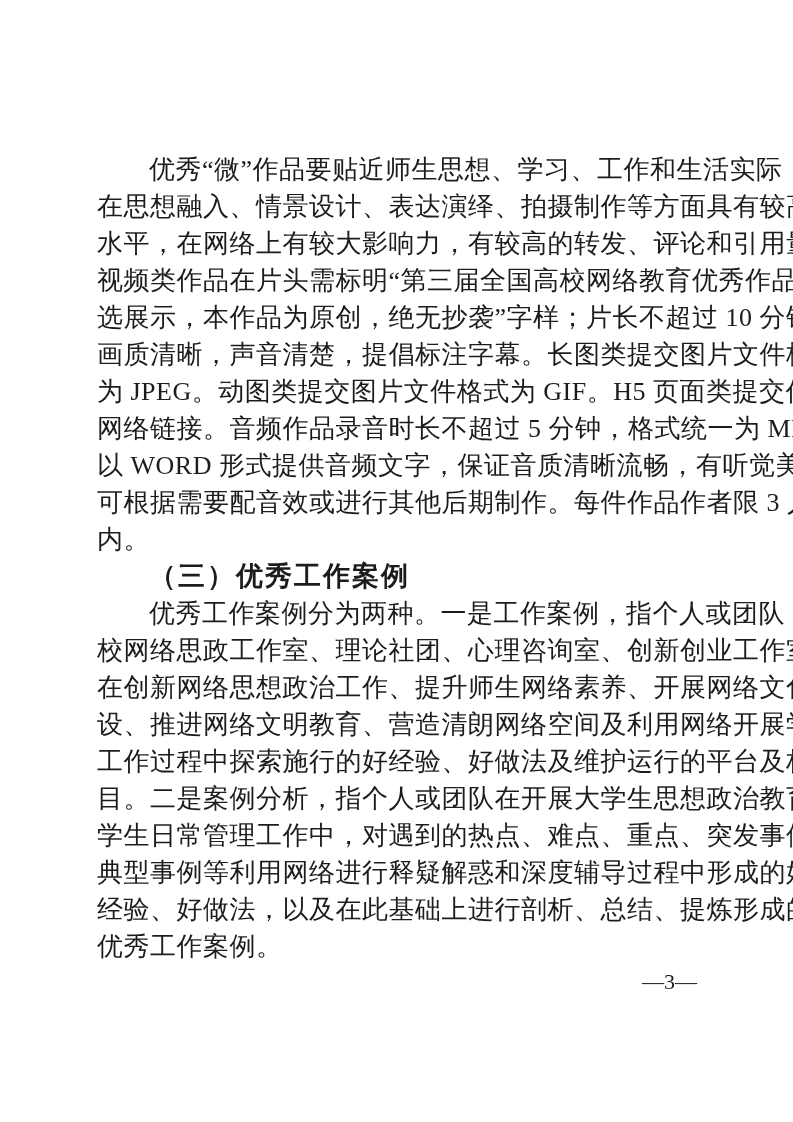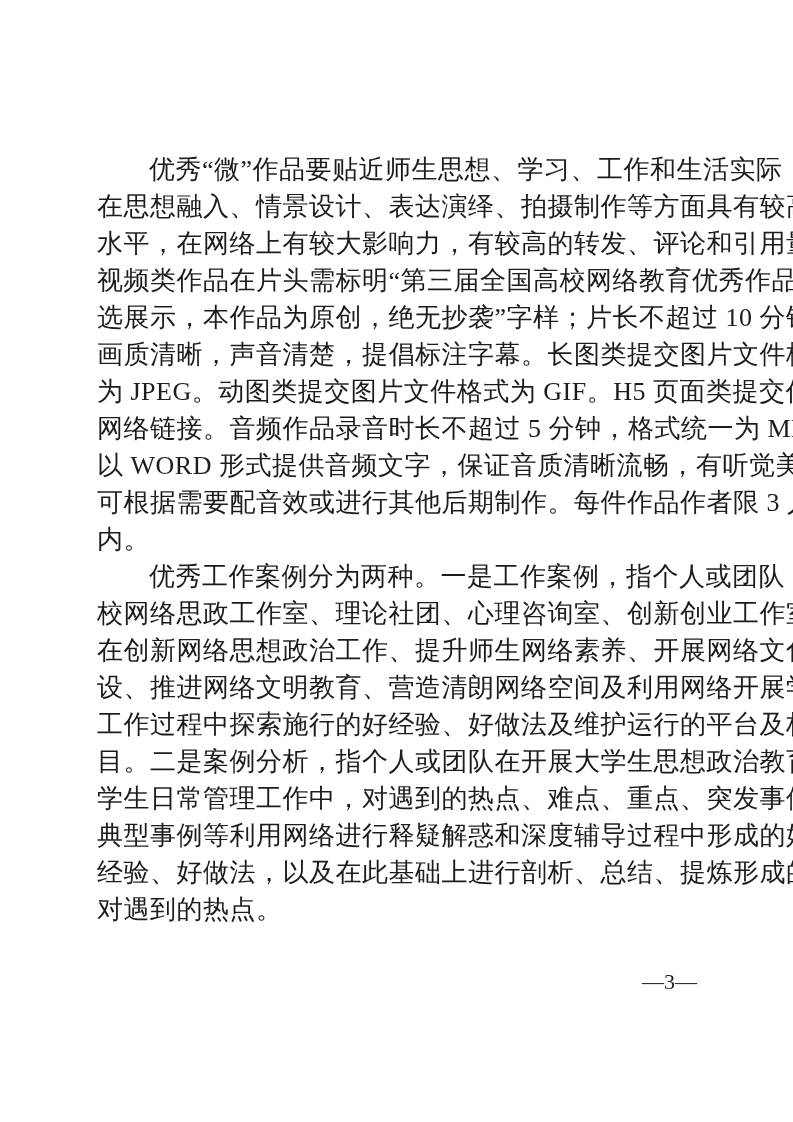--- a/index.html
+++ b/index.html
@@ -67,28 +67,29 @@
     <div class="line">水平，在网络上有较大影响力，有较高的转发、评论和引用量。</div>
     <div class="line">视频类作品在片头需标明“第三届全国高校网络教育优秀作品推</div>
     <div class="line">选展示，本作品为原创，绝无抄袭”字样；片长不超过 10 分钟；</div>
     <div class="line">画质清晰，声音清楚，提倡标注字幕。长图类提交图片文件格式</div>
     <div class="line">为 JPEG。动图类提交图片文件格式为 GIF。H5 页面类提交作品</div>
     <div class="line">网络链接。音频作品录音时长不超过 5 分钟，格式统一为 MP3，</div>
     <div class="line">以 WORD 形式提供音频文字，保证音质清晰流畅，有听觉美感，</div>
     <div class="line">可根据需要配音效或进行其他后期制作。每件作品作者限 3 人以</div>
     <div class="line para-end">内。</div>
 
+    <div class="line heading indent">（三）优秀工作案例</div>
 
     <div class="line indent">优秀工作案例分为两种。一是工作案例，指个人或团队（高</div>
     <div class="line">校网络思政工作室、理论社团、心理咨询室、创新创业工作室等）</div>
     <div class="line">在创新网络思想政治工作、提升师生网络素养、开展网络文化建</div>
     <div class="line">设、推进网络文明教育、营造清朗网络空间及利用网络开展学生</div>
     <div class="line">工作过程中探索施行的好经验、好做法及维护运行的平台及栏</div>
     <div class="line">目。二是案例分析，指个人或团队在开展大学生思想政治教育和</div>
     <div class="line">学生日常管理工作中，对遇到的热点、难点、重点、突发事件、</div>
     <div class="line">典型事例等利用网络进行释疑解惑和深度辅导过程中形成的好</div>
     <div class="line">经验、好做法，以及在此基础上进行剖析、总结、提炼形成的新</div>
-    <div class="line para-end">对遇到的热点。</div>
+    <div class="line para-end">优秀工作案例。</div>
 
   </div>
 
   <div class="page-number">—3—</div>
 </div>
 
 </body></html>

